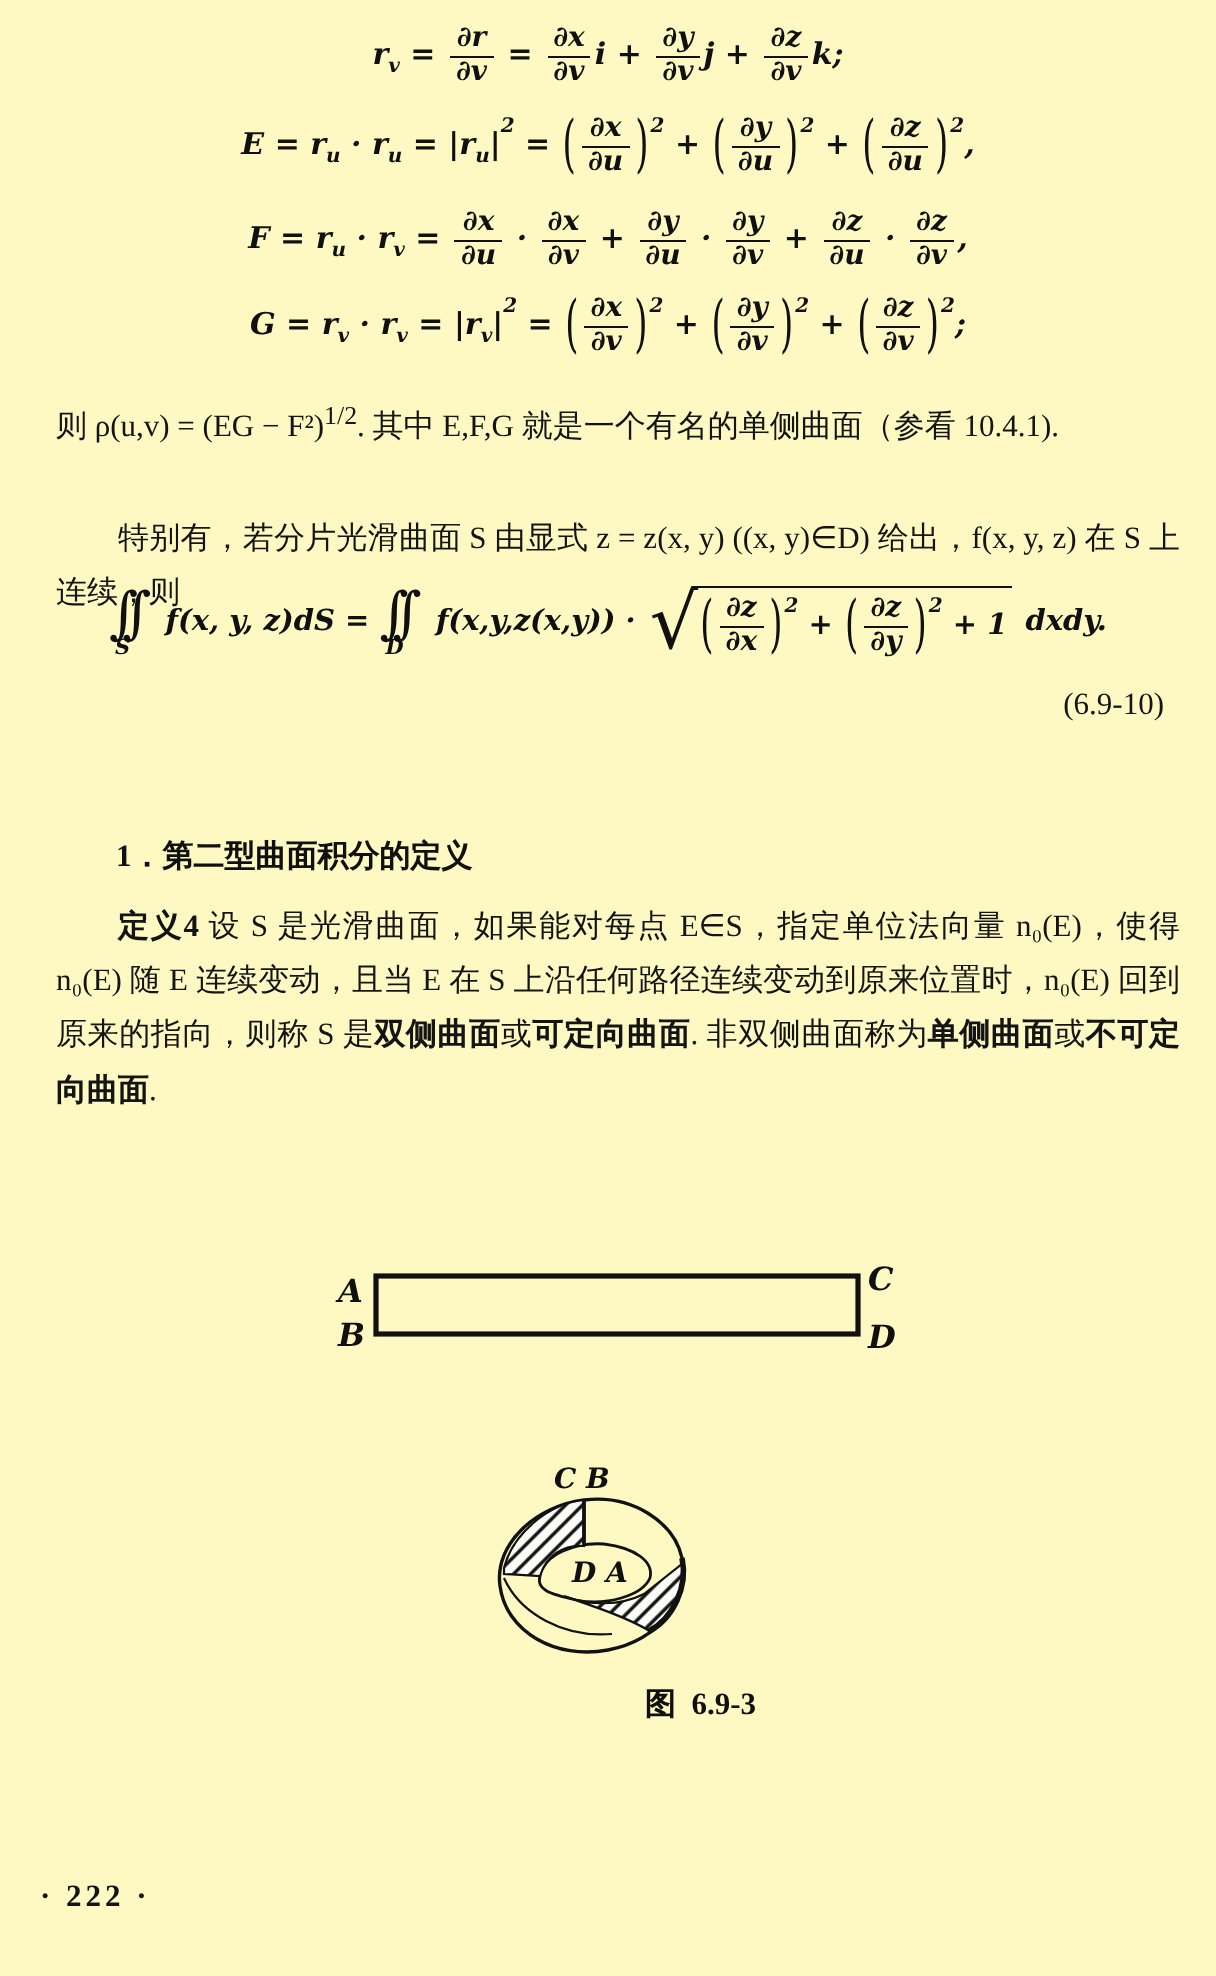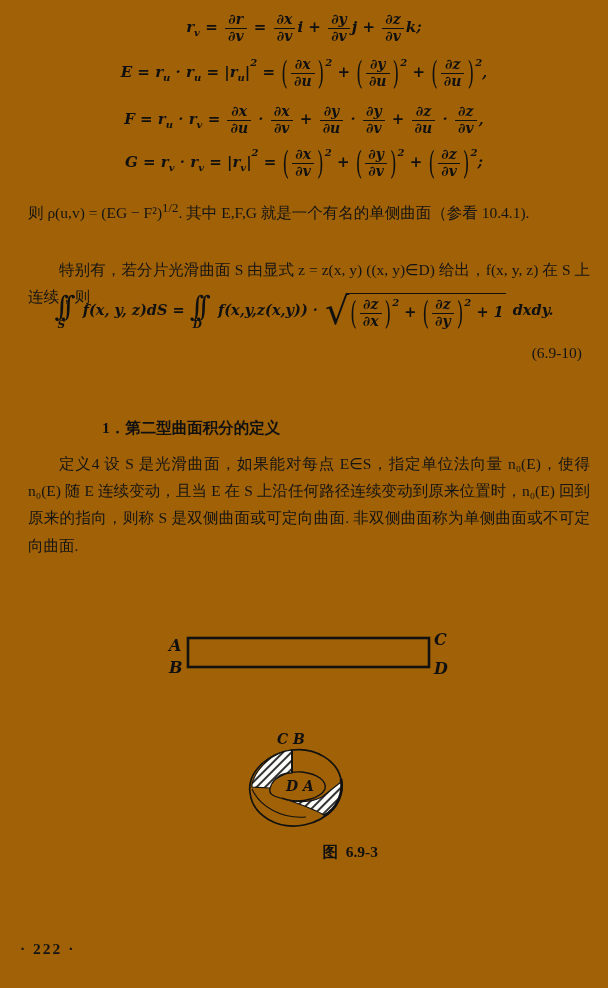--- a/index.html
+++ b/index.html
@@ -1,25 +1,25 @@
 <!DOCTYPE html>
 <html><head>
 <meta charset="utf-8">
 <style>
   html,body{margin:0;padding:0;background:#e8e8e4;}
-  #page{position:relative;width:608px;height:988px;background:#a16207;overflow:hidden;
+  #page{position:relative;width:608px;height:988px;background:#fef9c3;overflow:hidden;
         font-family:"Liberation Serif",serif;color:#161616;}
   .para{position:absolute;left:28px;width:562px;font-size:15.5px;line-height:27.4px;
         text-align:justify;color:#141414;}
-  .para .b{font-weight:normal;}
+  .para .b{font-weight:bold;}
   .para .i{font-style:italic;font-family:"DejaVu Serif",serif;}
   .indent{text-indent:2em;}
   .h-section{position:absolute;left:30px;top:372px;font-size:20.5px;font-weight:bold;
         letter-spacing:1px;color:#101010;}
-  .h-sub{position:absolute;left:58px;top:418px;font-size:15.5px;font-weight:bold;color:#101010;margin-left:44px;}
+  .h-sub{position:absolute;left:58px;top:418px;font-size:15.5px;font-weight:bold;color:#101010;}
   
   .formula{position:absolute;left:0;right:0;text-align:center;white-space:pre;
         font-family:"DejaVu Serif","DejaVu Sans",serif;font-style:italic;font-weight:bold;
         font-size:15px;color:#101010;}
   .formula sub{font-size:10px;}
   .formula sup{font-size:10px;position:relative;top:-5px;}
   .frac{display:inline-flex;flex-direction:column;align-items:center;vertical-align:middle;
         margin:0 2px;font-size:14px;}
   .frac .fn{line-height:1.12;padding:0 3px;}
   .frac .fd{line-height:1.12;padding:0 3px;border-top:1.4px solid #101010;}

